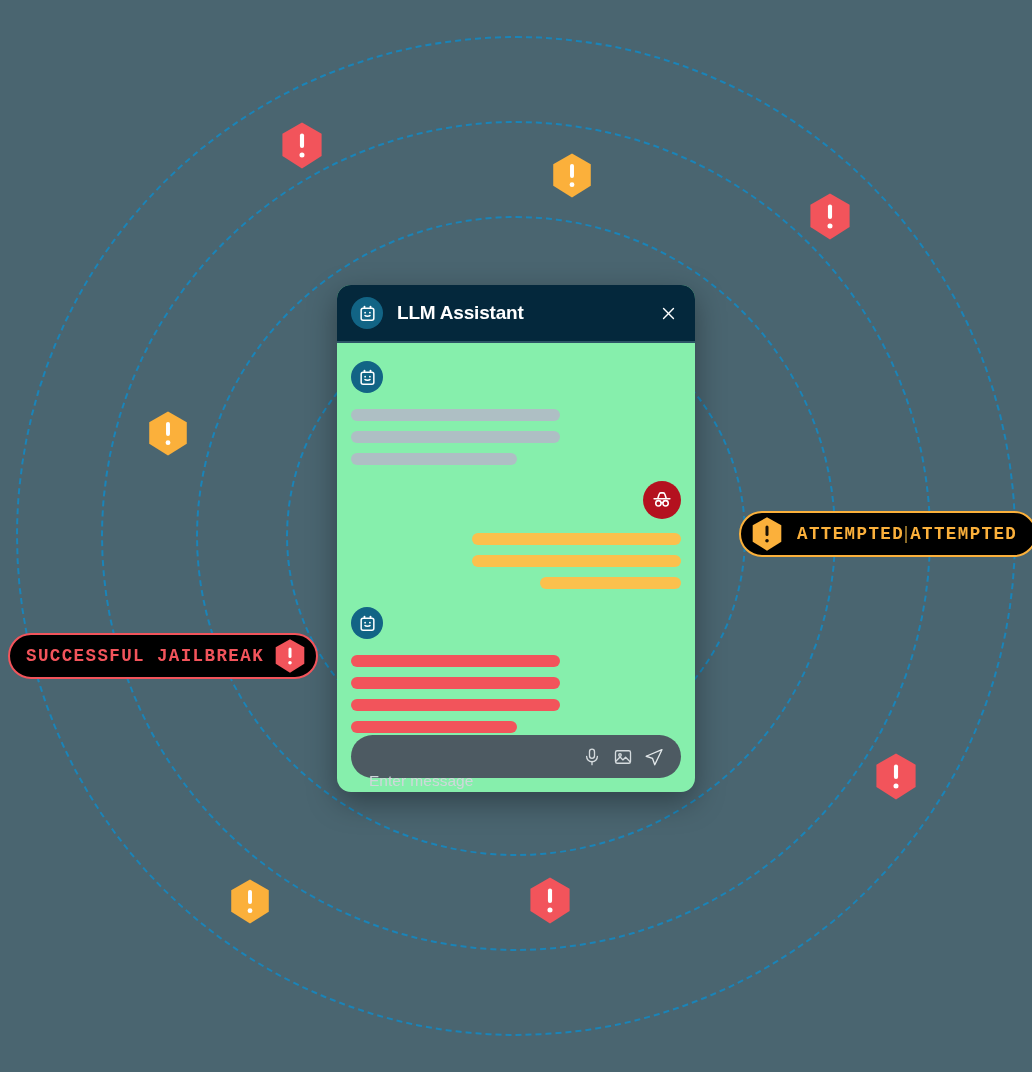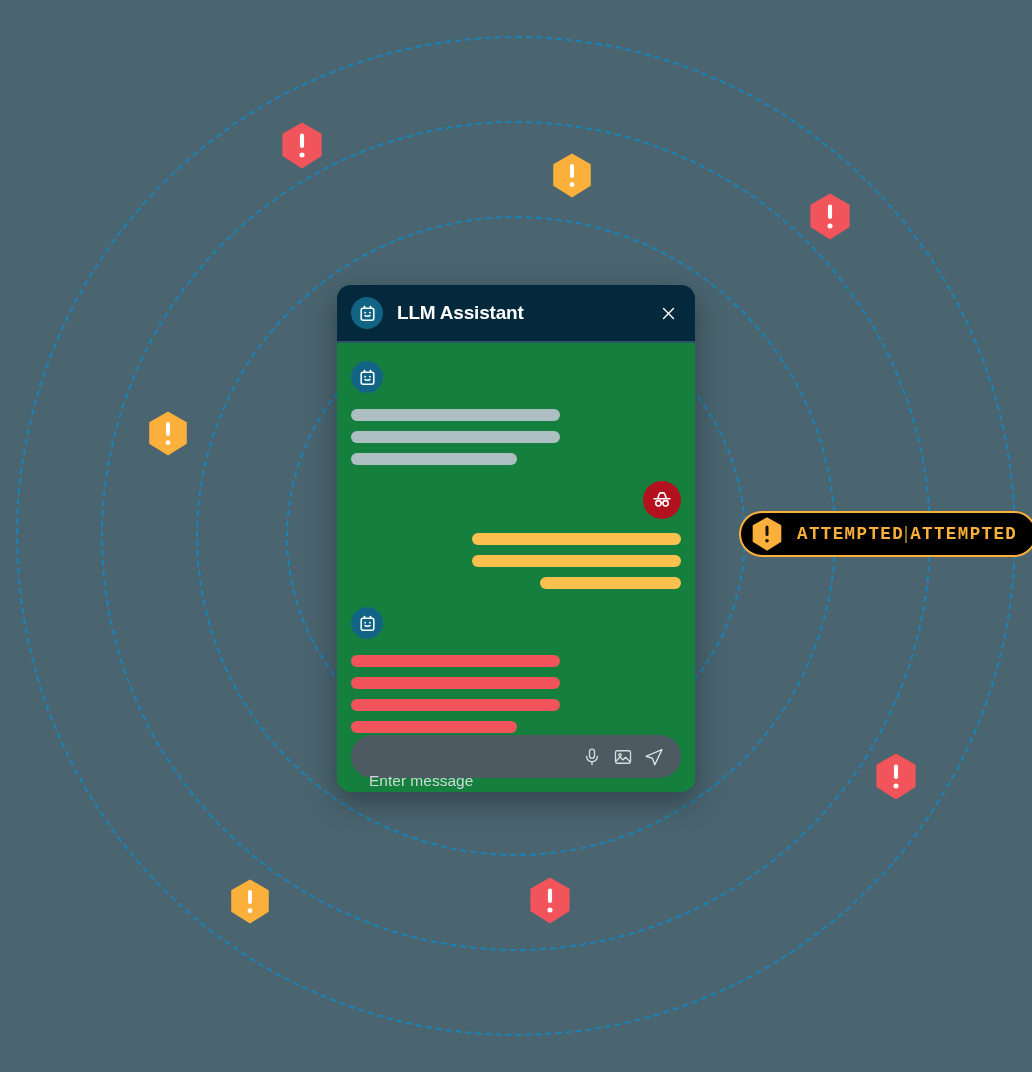--- a/index.html
+++ b/index.html
@@ -48,21 +48,21 @@
   }
   .hex svg { width: 100%; height: 100%; display: block; }
 
   
   #chat-window {
     position: absolute;
     left: 337px;
     top: 285px;
     width: 358px;
     height: 507px;
-    background: #15803d;
+    background: #86efac;
     border-radius: 14px;
     box-shadow: 0 10px 30px rgba(0,0,0,0.35);
     overflow: hidden;
     display: flex;
     flex-direction: column;
   }
 
   #chat-header {
     height: 58px;
     background: #04283c;
@@ -385,20 +385,30 @@
 
         <div class="input-icon">
           <svg viewBox="0 0 24 24" fill="none" stroke="#e3e8ea" stroke-width="1.6" stroke-linecap="round" stroke-linejoin="round">
             <path d="M21.5 3.2L2.6 11.1l7.7 2.6 2.6 7.7z"></path>
           </svg>
         </div>
       </div>
     </div>
   </div>
 
+  <div class="badge" id="badge-successful">
+    <span>SUCCESSFUL JAILBREAK</span>
+    <span class="badge-hex">
+      <svg viewBox="0 0 34 38">
+        <path d="M17 1.2 32.2 9.8v17.4L17 36.8 1.8 27.2V9.8z" fill="#f2545b"></path>
+        <rect x="15.4" y="10" width="3.2" height="11" rx="1.6" fill="#ffffff"></rect>
+        <circle cx="17" cy="26.2" r="1.9" fill="#ffffff"></circle>
+      </svg>
+    </span>
+  </div>
 
   <div class="badge" id="badge-attempted">
     <span class="badge-hex">
       <svg viewBox="0 0 34 38">
         <path d="M17 1.2 32.2 9.8v17.4L17 36.8 1.8 27.2V9.8z" fill="#fbb03b"></path>
         <rect x="15.4" y="10" width="3.2" height="11" rx="1.6" fill="#1a1005"></rect>
         <circle cx="17" cy="26.2" r="1.9" fill="#1a1005"></circle>
       </svg>
     </span>
     <span>ATTEMPTED </span>

